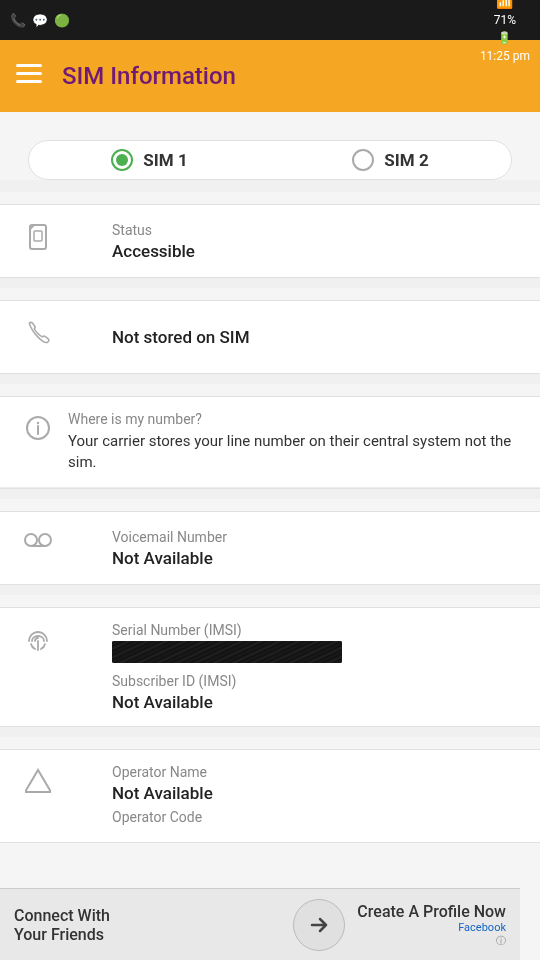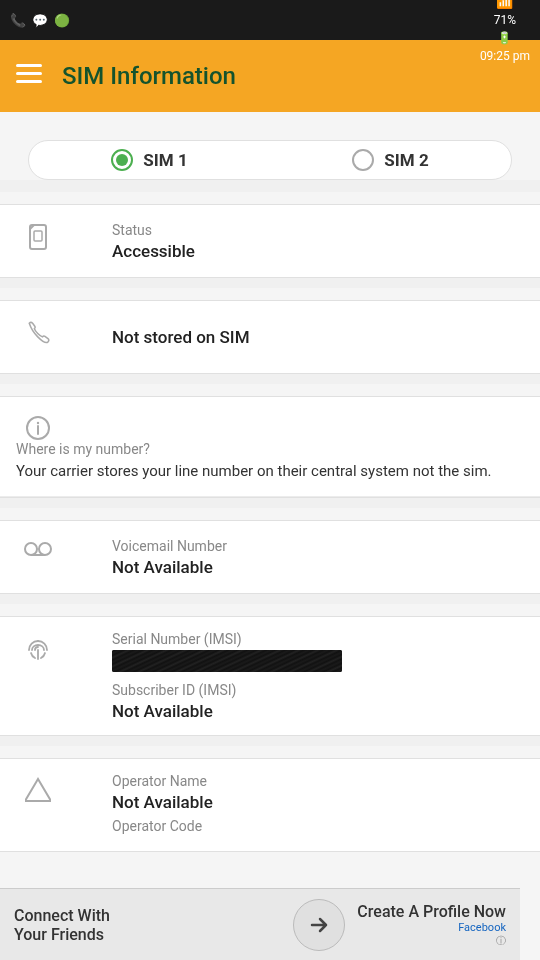--- a/index.html
+++ b/index.html
@@ -23,21 +23,21 @@
     
     .toolbar {
       background: #F5A623;
       height: 72px;
       display: flex;
       align-items: center;
       padding: 0 16px;
       gap: 20px;
     }
     .toolbar-menu-icon { color: white; font-size: 22px; cursor: pointer; }
-    .toolbar-title { color: #14532d; font-size: 24px; font-weight: 500; }
+    .toolbar-title { color: #701a75; font-size: 24px; font-weight: 500; }
 
     
     .sim-selector {
       background: white;
       margin: 14px 14px 0 14px;
       border-radius: 30px;
       border: 1.5px solid #e0e0e0;
       display: flex;
       align-items: center;
       height: 40px;
@@ -96,21 +96,20 @@
     .info-label { font-size: 14px; color: #888; margin-bottom: 3px; }
     .info-value { font-size: 17px; color: #222; font-weight: 500; }
 
     
     .where-row {
       display: flex;
       align-items: flex-start;
       padding: 14px 16px;
       border-bottom: 1px solid #ececec;
       background: white;
-      flex-direction: column;
     }
     .where-icon {
       width: 44px; min-width: 44px;
       display: flex; align-items: center; justify-content: center;
       color: #9e9e9e;
       font-size: 22px;
       margin-right: 8px;
       padding-top: 4px;
     }
     .where-content { flex: 1; }
@@ -159,21 +158,21 @@
   <div class="status-bar-left">
     <span>📞</span>
     <span>💬</span>
     <span>🟢</span>
   </div>
   <div class="status-bar-right">
     <span style="font-size:10px;font-weight:bold;letter-spacing:-0.5px;">VoLTE LTE</span>
     <span style="font-size:14px;">📶</span>
     <span>71%</span>
     <span>🔋</span>
-    <span>09:25 pm</span>
+    <span>11:25 pm</span>
   </div>
 </div>
 
 <div class="toolbar">
   <span class="toolbar-menu-icon">
     <svg width="26" height="20" viewBox="0 0 26 20" fill="none">
       <rect y="0" width="26" height="3" rx="1.5" fill="white"></rect>
       <rect y="8" width="26" height="3" rx="1.5" fill="white"></rect>
       <rect y="16" width="26" height="3" rx="1.5" fill="white"></rect>
     </svg>

